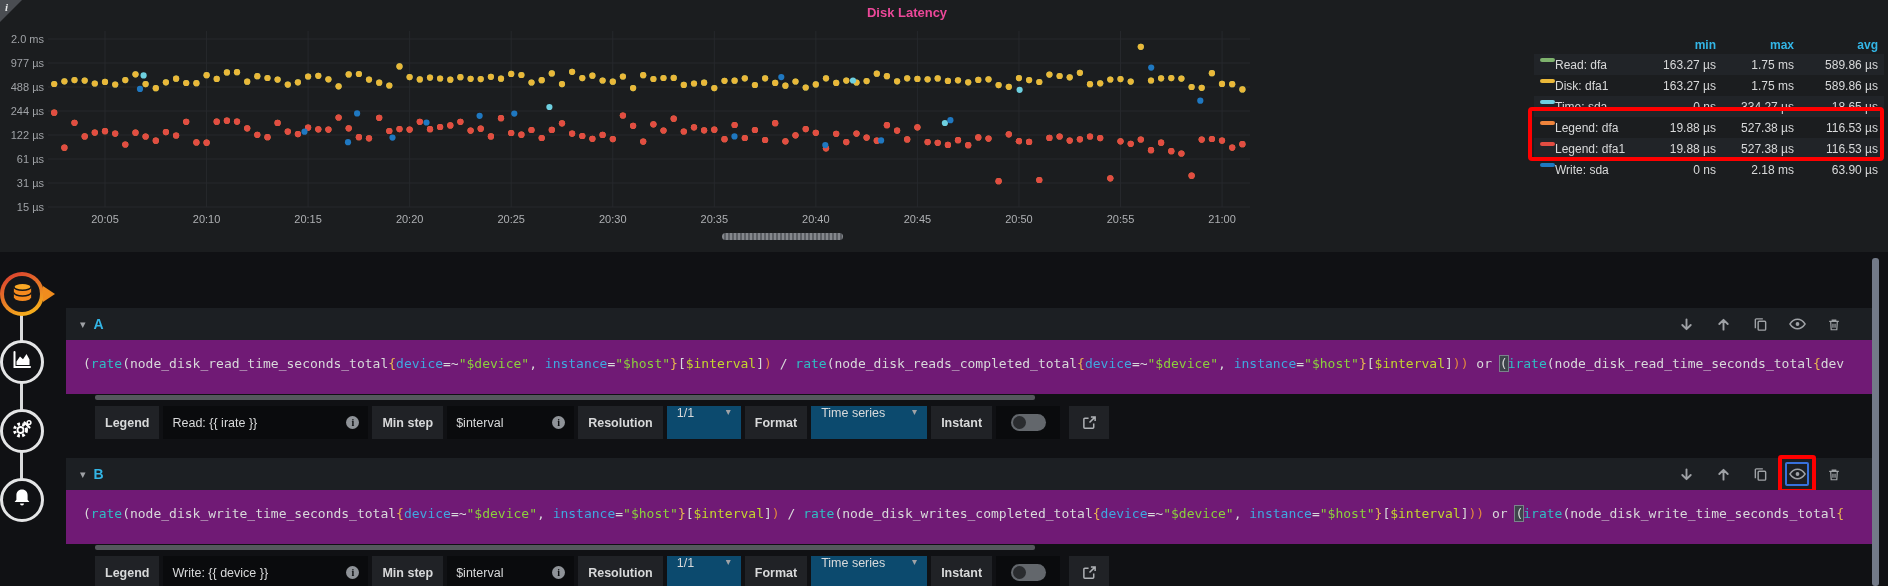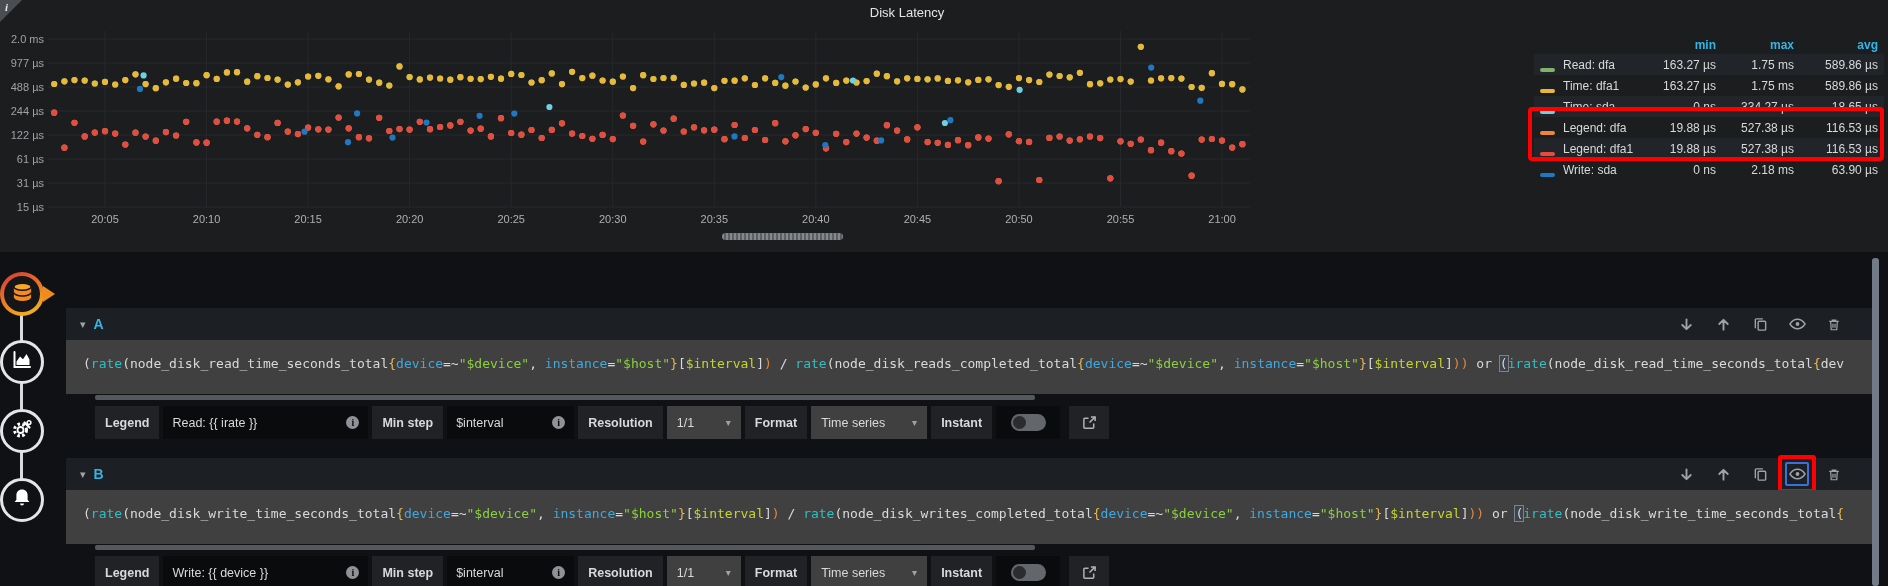--- a/index.html
+++ b/index.html
@@ -8,31 +8,31 @@
     background:#101114;color:#d8d9da;
     font-family:"Liberation Sans",sans-serif;
   }
   
   .chart-panel{position:absolute;left:0;top:0;width:1888px;height:252px;background:#1b1d1f}
   .corner-info{position:absolute;top:0;left:0;width:0;height:0;
     border-top:22px solid #4a4d52;border-right:22px solid transparent;cursor:pointer}
   .corner-info span{position:absolute;top:-21px;left:5px;
     font:italic bold 11px "Liberation Serif",serif;color:#e8e9ea}
   .panel-title{position:absolute;top:5px;left:907px;transform:translateX(-50%);
-    font-size:13px;font-weight:normal;color:#e5e5e5;white-space:nowrap}
+    font-size:13px;font-weight:bold;color:#ec4899;white-space:nowrap}
   svg.chart{position:absolute;left:0;top:0}
   .dotted-bar{position:absolute;left:722px;top:233px;width:121px;height:7px;border-radius:4px;
     background:repeating-linear-gradient(90deg,#84878c 0 2px,#5b5e63 2px 4px);cursor:pointer}
   
   .legend{position:absolute;top:36px;right:4px;width:350px;font-size:12px}
   .legend-header{display:flex;height:18px;line-height:18px;padding:0 6px;
     color:#33b5e5;font-weight:bold}
   .legend-row{display:flex;align-items:center;height:21px;padding:0 6px;cursor:pointer}
   .legend-row.even{background:#212428}
-  .lg-name{flex:1;display:flex;align-items:flex-end;gap:8px;white-space:nowrap}
+  .lg-name{flex:1;display:flex;align-items:flex-start;white-space:nowrap}
   .lg-val{width:78px;text-align:right}
   .lg-val.avg{width:84px}
   .swatch{width:15px;height:4px;border-radius:2px;flex:0 0 15px}
   .legend-annotation{position:absolute;left:1528px;top:107px;width:348px;height:46px;
     border:4px solid #ff0000;border-radius:4px;pointer-events:none}
   
   .tab-line{position:absolute;left:20px;top:294px;width:3px;height:206px;background:#dadbdc}
   .tab{position:absolute;left:0;width:44px;height:44px;border-radius:50%;
     background:#101114;border:3px solid #e4e5e6;box-sizing:border-box;
     display:flex;align-items:center;justify-content:center;cursor:pointer;z-index:2}
@@ -44,42 +44,42 @@
   .q-header{position:absolute;left:66px;width:1806px;height:32px;background:#1c1f23;
     display:flex;align-items:center;padding:0 14px;box-sizing:border-box}
   .q-caret{color:#9fa2a6;font-size:11px;margin-right:8px;cursor:pointer}
   .q-ref{color:#33b5e5;font-weight:bold;font-size:14px}
   .q-actions{margin-left:auto;display:flex;align-items:center;gap:13px;padding-right:12px}
   .q-action{width:24px;height:24px;display:flex;align-items:center;justify-content:center;
     color:#9fa2a6;cursor:pointer;position:relative;box-sizing:border-box}
   .q-action.focused{border:2px solid #3871dc;border-radius:2px}
   .q-action.annotated::after{content:"";position:absolute;top:-9px;left:-9px;right:-9px;bottom:-9px;
     border:4px solid #ff0000;border-radius:3px;pointer-events:none}
-  .q-code{position:absolute;left:66px;width:1806px;height:54px;background:#404040;
+  .q-code{position:absolute;left:66px;width:1806px;height:54px;background:#701a75;
     box-sizing:border-box;padding:16px 0 0 17px;white-space:pre;overflow:hidden;
     font-family:"DejaVu Sans Mono","Liberation Mono",monospace;font-size:13px;line-height:15px;cursor:text}
   .tk-p{color:#d8d9da}
   .tk-fn{color:#2fbfc4}
   .tk-k{color:#3fa9e0}
   .tk-s{color:#8bd13c}
   .tk-br{color:#e9b94f}
   .tk-iv{color:#c4d62e}
   .tk-cl{color:#e2873e}
   .tk-hl{color:#d8d9da;background:#3e444c;outline:1px solid #7b828c}
   .q-hscroll{position:absolute;left:95px;width:940px;height:5px;border-radius:2px;
     background:#55585d;cursor:pointer}
   .q-options{position:absolute;left:95px;height:33px;display:flex;gap:4px;font-size:12.5px;align-items:stretch}
   .opt-label{background:#202226;display:flex;align-items:center;padding:0 10px;
     font-weight:bold;color:#d8d9da;white-space:nowrap}
   .opt-input{background:#0a0b0d;display:flex;align-items:center;padding:0 9px;
     color:#d8d9da;box-sizing:border-box;cursor:text;white-space:nowrap}
   .info-dot{margin-left:auto;width:13px;height:13px;border-radius:50%;background:#8f9398;
     color:#0a0b0d;font:bold 10px "Liberation Serif",serif;display:flex;align-items:center;
     justify-content:center;cursor:pointer;flex:0 0 13px}
-  .opt-select{background:#404040;display:flex;align-items:center;padding:0 10px;
+  .opt-select{background:#0c4a6e;display:flex;align-items:flex-start;padding:0 10px;
     color:#d8d9da;box-sizing:border-box;cursor:pointer;white-space:nowrap}
   .sel-caret{color:#9fa2a6;font-size:10px;margin-left:auto;padding-left:8px}
   .toggle-wrap{background:#0a0b0d;width:64px;display:flex;align-items:center;justify-content:center}
   .toggle{width:35px;height:17px;border-radius:9px;background:#63676c;position:relative;cursor:pointer}
   .toggle-knob{position:absolute;left:2px;top:2px;width:13px;height:13px;border-radius:50%;background:#2a2c2f}
   .share-btn{background:#202226;width:40px;display:flex;align-items:center;justify-content:center;
     color:#aeb1b5;margin-left:5px;cursor:pointer}
   .v-scrollbar{position:absolute;right:9px;top:258px;width:7px;height:328px;border-radius:3px;
     background:#737a88;cursor:pointer}
 </style>
@@ -649,21 +649,21 @@
           <span class="swatch" style="background: rgb(126, 178, 109);"></span>
           <span>Read: dfa</span>
         </div>
         <div class="lg-val">163.27 µs</div>
         <div class="lg-val">1.75 ms</div>
         <div class="lg-val avg">589.86 µs</div>
       </div>
       <div class="legend-row">
         <div class="lg-name">
           <span class="swatch" style="background: rgb(234, 184, 57);"></span>
-          <span>Time: dfa1</span>
+          <span>Disk: dfa1</span>
         </div>
         <div class="lg-val">163.27 µs</div>
         <div class="lg-val">1.75 ms</div>
         <div class="lg-val avg">589.86 µs</div>
       </div>
       <div class="legend-row even">
         <div class="lg-name">
           <span class="swatch" style="background: rgb(110, 208, 224);"></span>
           <span>Time: sda</span>
         </div>

